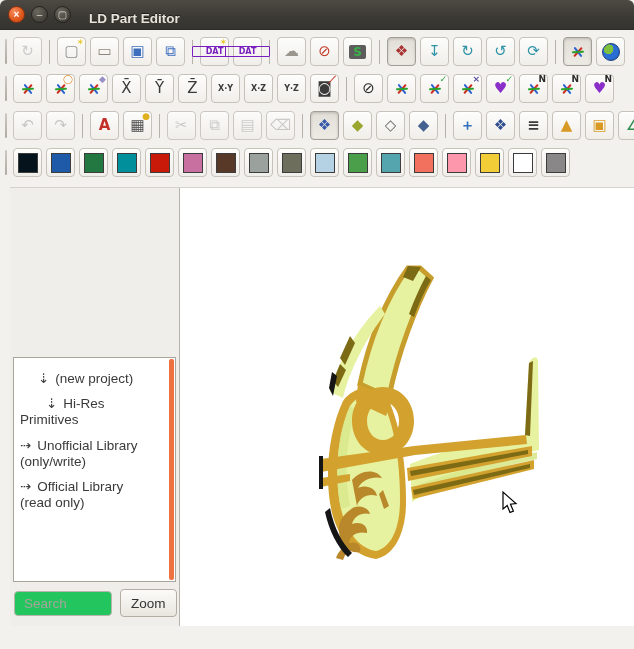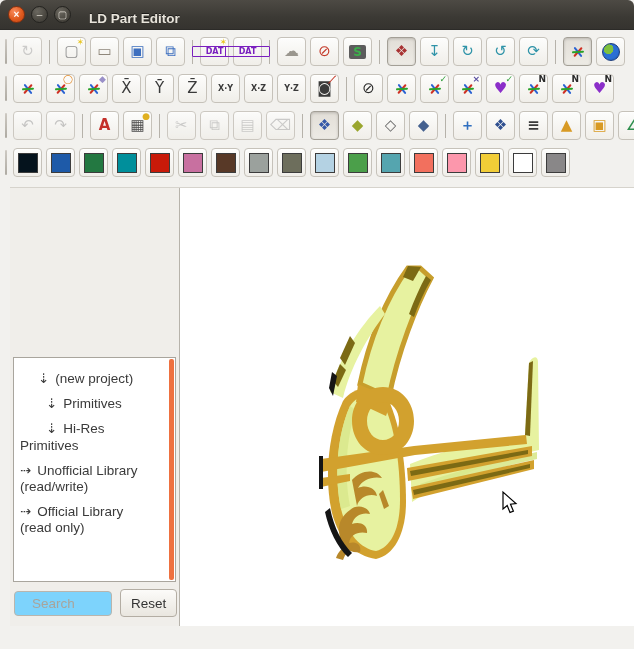--- a/index.html
+++ b/index.html
@@ -102,22 +102,22 @@
     background:#ee7140;border-radius:2px;
   }
   .tree-list{
     list-style:none;margin:0;padding:8px 10px 0 0;
     font-size:13.5px;color:#3a3a3a;
   }
   .tree-list li{padding:4px 8px 4px 6px;line-height:1.2;cursor:default;}
   .tree-list .arr{font-family:"DejaVu Sans",sans-serif;margin-right:6px;color:#3a3a3a;}
   .search-input{
     position:absolute;left:4px;top:403px;width:98px;height:25px;box-sizing:border-box;
-    border:1px solid #b9b5ad;border-radius:4px;background:#7dd3fc;
-    padding:0 17px;font-size:13.5px;color:#555;font-family:"Liberation Sans",sans-serif;
+    border:1px solid #b9b5ad;border-radius:4px;background:#22c55e;
+    padding:0 9px;font-size:13.5px;color:#555;font-family:"Liberation Sans",sans-serif;
   }
   .search-input::placeholder{color:#a9a49b;}
   .reset-btn{
     position:absolute;left:110px;top:401px;height:28px;padding:0 10px;
     border:1px solid #b3ada3;border-radius:4px;
     background:linear-gradient(#fcfbf9,#e9e6df);
     font-size:13.5px;color:#333;font-family:"Liberation Sans",sans-serif;cursor:default;
   }
   .viewport{flex:1 1 auto;background:#ffffff;position:relative;overflow:hidden;}
   .viewport svg{position:absolute;left:0;top:0;}
@@ -419,29 +419,28 @@
         </span>
       </div>
   </div>
 
   <div class="main">
 
     <div class="left-panel">
       <div class="tree-box">
         <ul class="tree-list">
             <li><span class="arr" style="margin-left: 18px;">⇣</span><span>(new project)</span></li>
-            <li><span class="arr" style="margin-left: 26px;">⇣</span><span>Primitives</span></li>
             <li><span class="arr" style="margin-left: 26px;">⇣</span><span>Hi-Res Primitives</span></li>
-            <li><span class="arr" style="margin-left: 0px;">⇢</span><span>Unofficial Library (read/write)</span></li>
+            <li><span class="arr" style="margin-left: 0px;">⇢</span><span>Unofficial Library (only/write)</span></li>
             <li><span class="arr" style="margin-left: 0px;">⇢</span><span>Official Library (read only)</span></li>
           </ul>
         <div class="tree-scrollbar"></div>
       </div>
       <input class="search-input" type="text" placeholder="Search" style="">
-      <button class="reset-btn">Reset</button>
+      <button class="reset-btn">Zoom</button>
     </div>
 
     <div class="viewport">
       <svg width="463" height="439" viewBox="0 0 463 439">
 
         <path d="M230,276 C265,262 305,252 345,247 L349,175 C352,168 358,167 358,174 L359,262 C315,272 265,292 232,314 Z" fill="#E7F2A0"></path>
         <path opacity="0.9" d="M240,296 C280,282 320,272 357,264 L357,271 C318,279 278,291 243,308 Z" fill="#D8E88C"></path>
         <path d="M345,247 L349,175 L353,173 L350,248 Z" fill="#7C6A14"></path>
         <path d="M227,280 L352,258 L352,268 L228,293 Z" fill="#D2A12E"></path>
         <path d="M230,283 L348,262 L348,266 L231,288 Z" fill="#7C6A14"></path>

